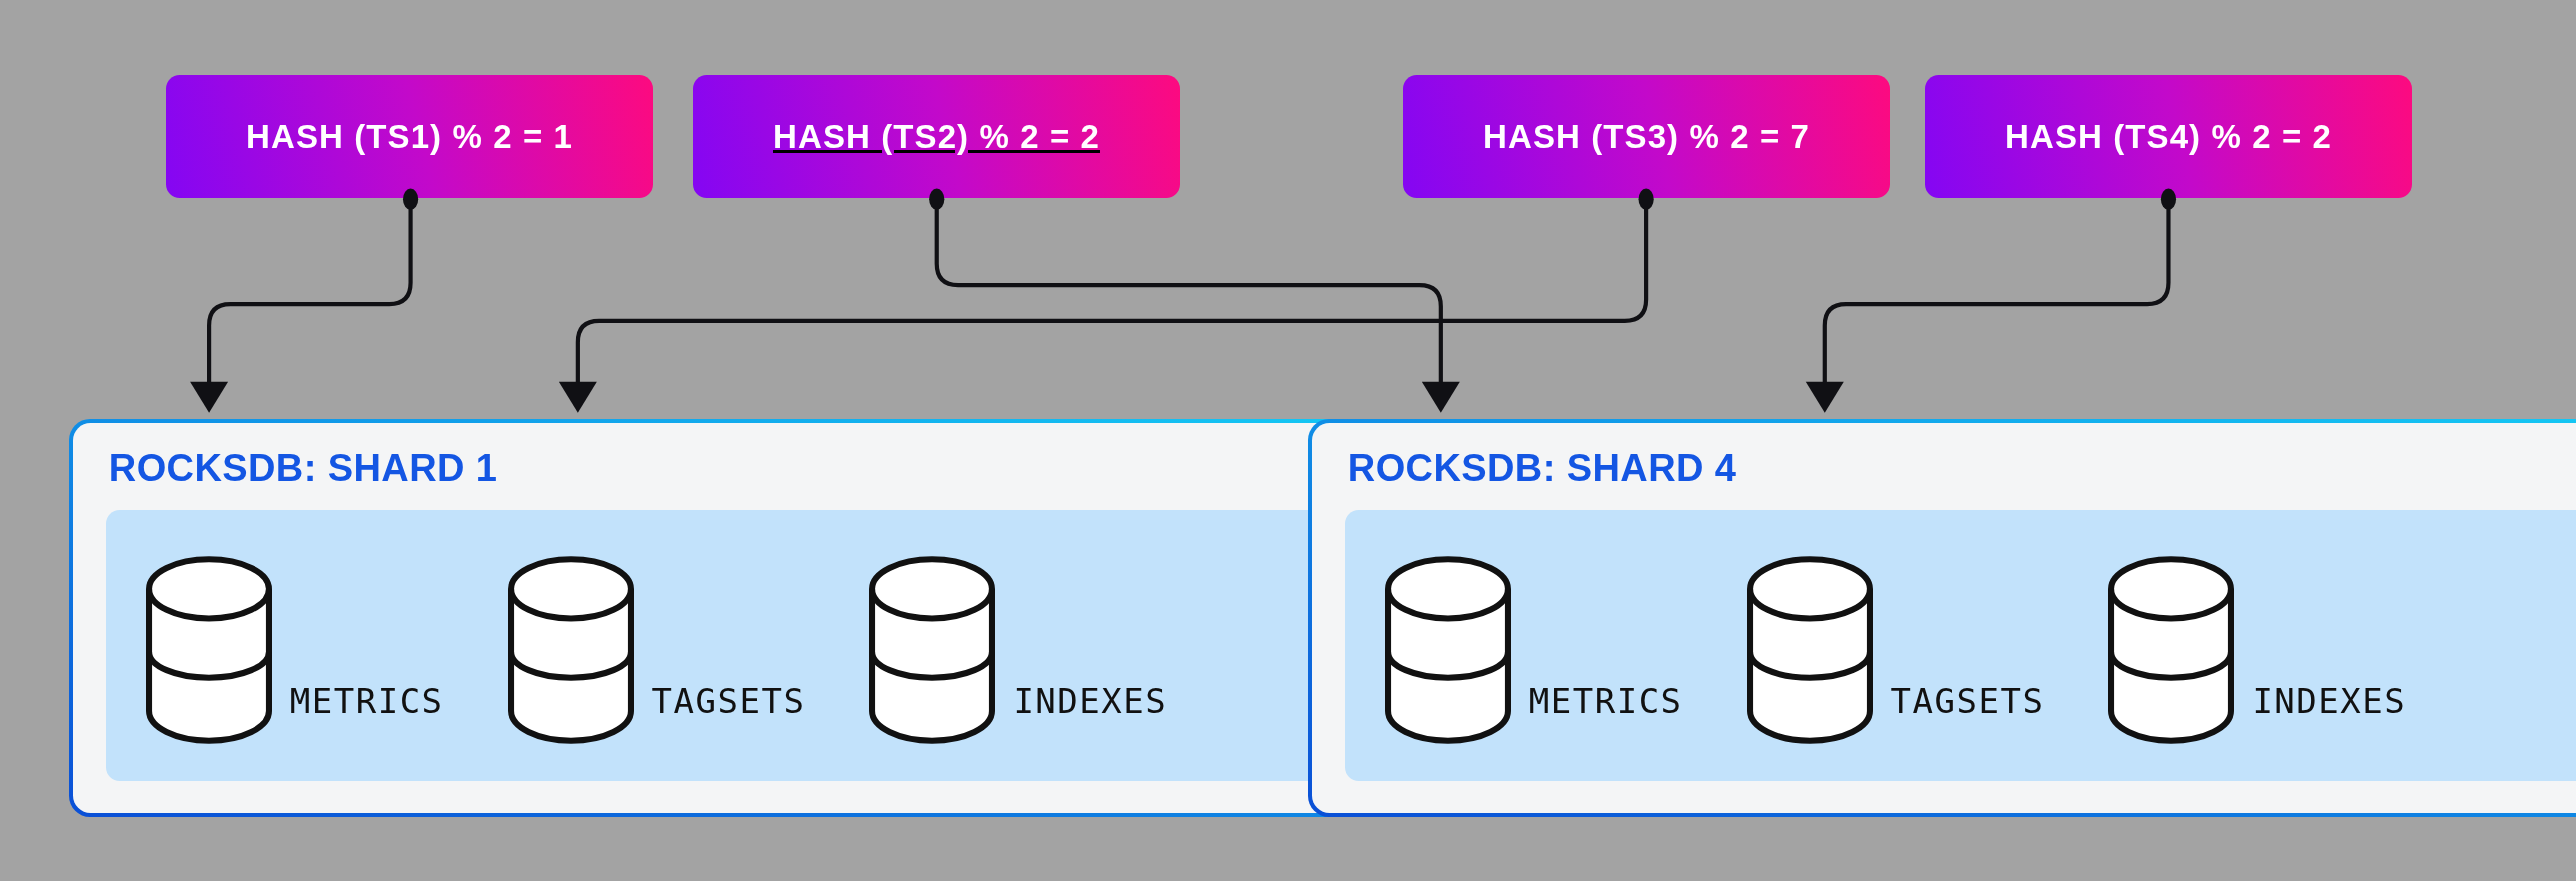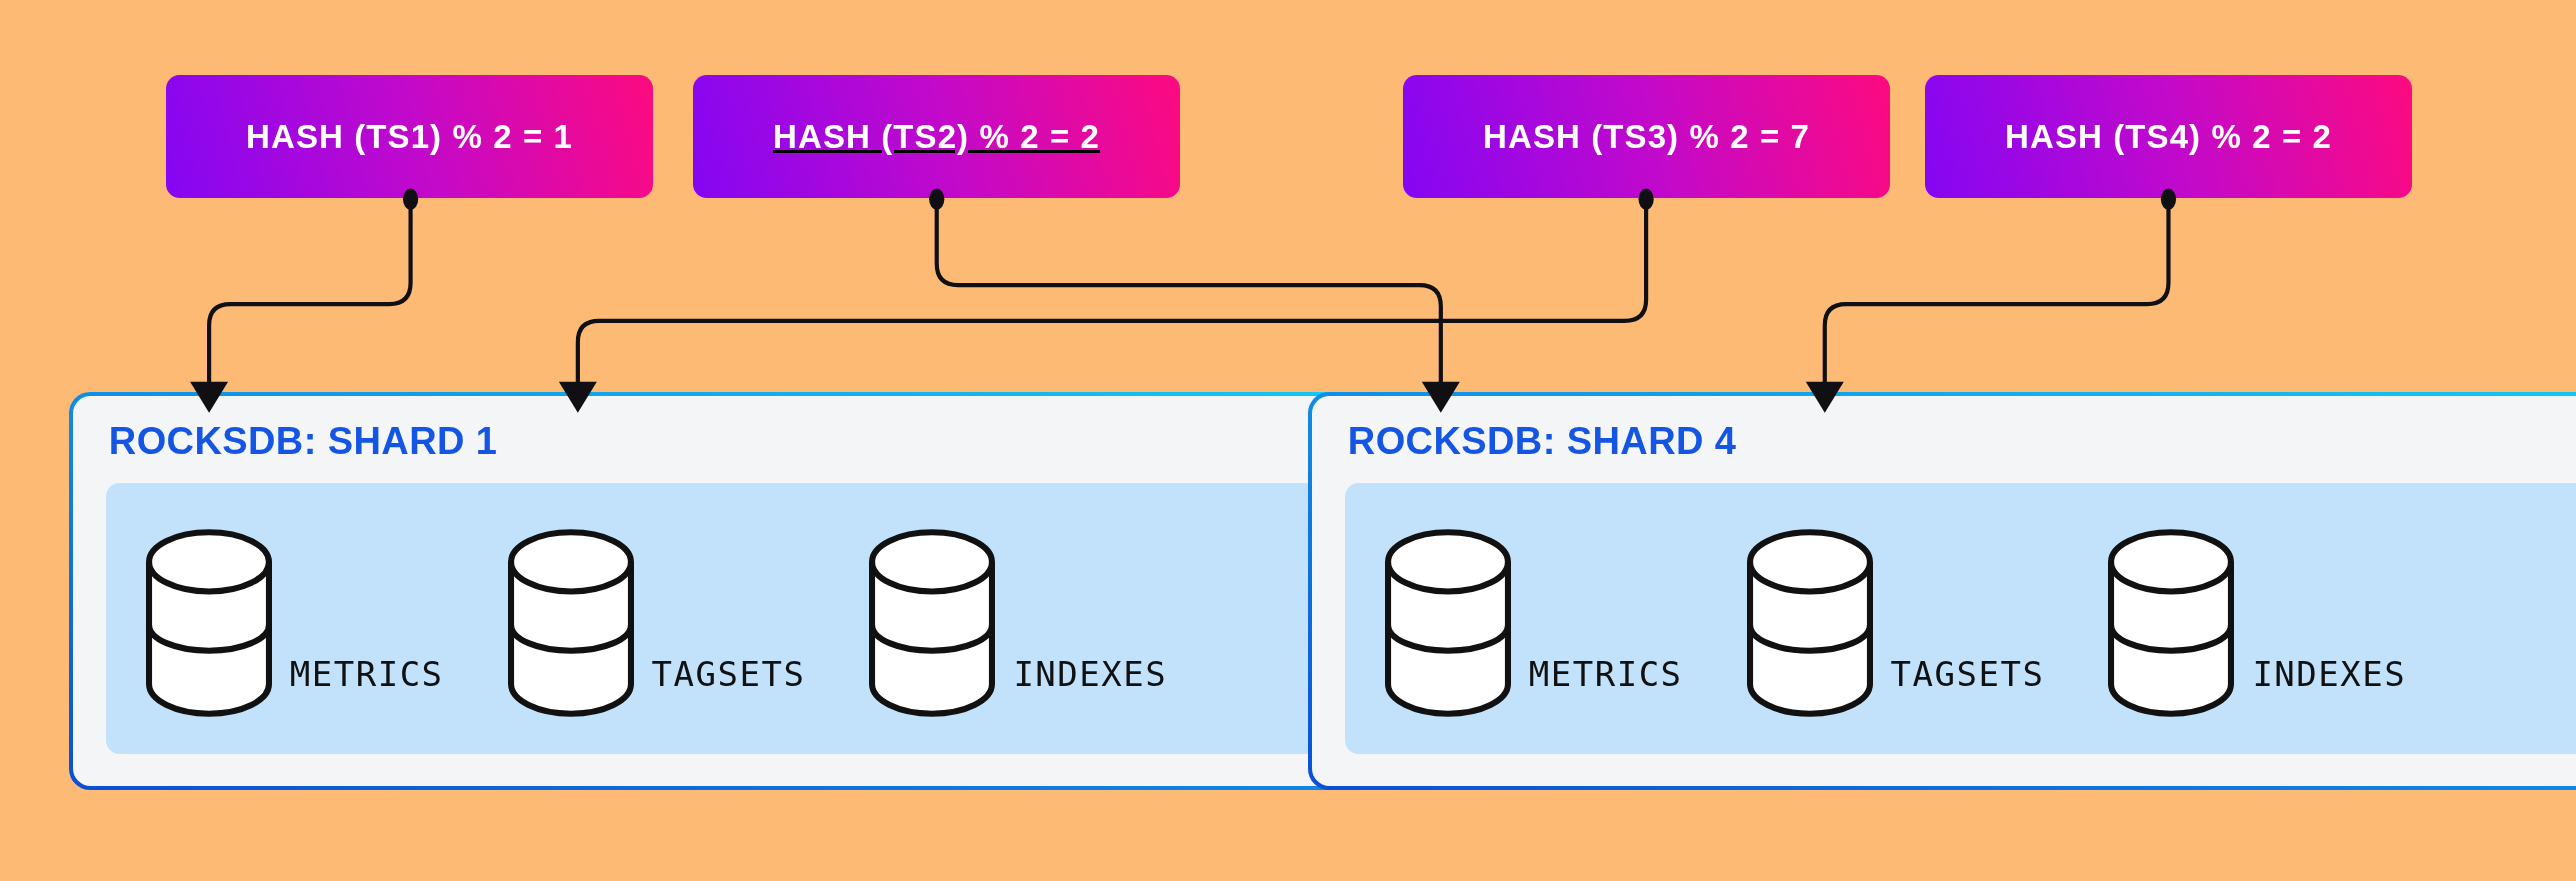--- a/index.html
+++ b/index.html
@@ -1,19 +1,19 @@
 <!DOCTYPE html>
 <html style="font-size:12px"><head>
 <meta charset="utf-8">
 <style>
   html,body{margin:0;padding:0;background:#e9eaec;}
   .canvas{
     position:relative;
     width:2576px;height:882px;
-    background:#fdba74;
+    background:#a3a3a3;
     overflow:hidden;
     font-family:"Liberation Sans",sans-serif;
   }
   
   .hash-box{
     position:absolute;
     top:75px;height:123px;width:487px;
     border-radius:13.7px;
     background:linear-gradient(76deg,#8406f3 0%,#c309ca 52%,#fd0a7f 100%);
     display:flex;align-items:center;justify-content:center;
@@ -31,21 +31,21 @@
   
   .connectors{
     position:absolute;left:0;top:0;width:2576px;height:882px;
     pointer-events:none;z-index:5;
   }
   .connectors path{stroke:#101014;stroke-width:5.5;fill:none;}
   .connectors ellipse,.connectors polygon{fill:#101014;}
 
   
   .shard{
-    position:absolute;top:392px;width:1426px;height:398px;
+    position:absolute;top:419px;width:1426px;height:398px;
     border-radius:21px;
     background:linear-gradient(to top right,#0a4fd6,#15cdf5);
     padding:3.8px;box-sizing:border-box;
   }
   .shard-1{left:69px;}
   .shard-2{left:1308px;}
   .shard-inner{
     position:relative;width:100%;height:100%;
     background:#f4f5f6;border-radius:17.5px;
   }

